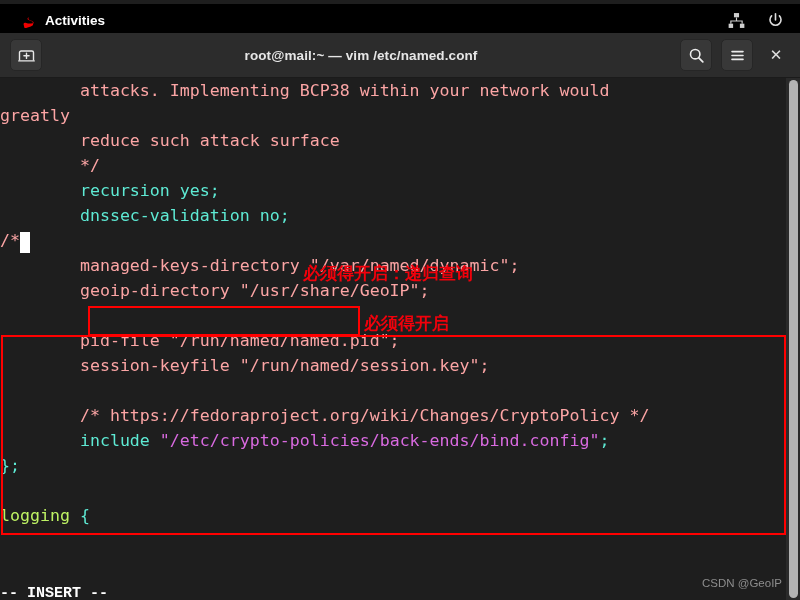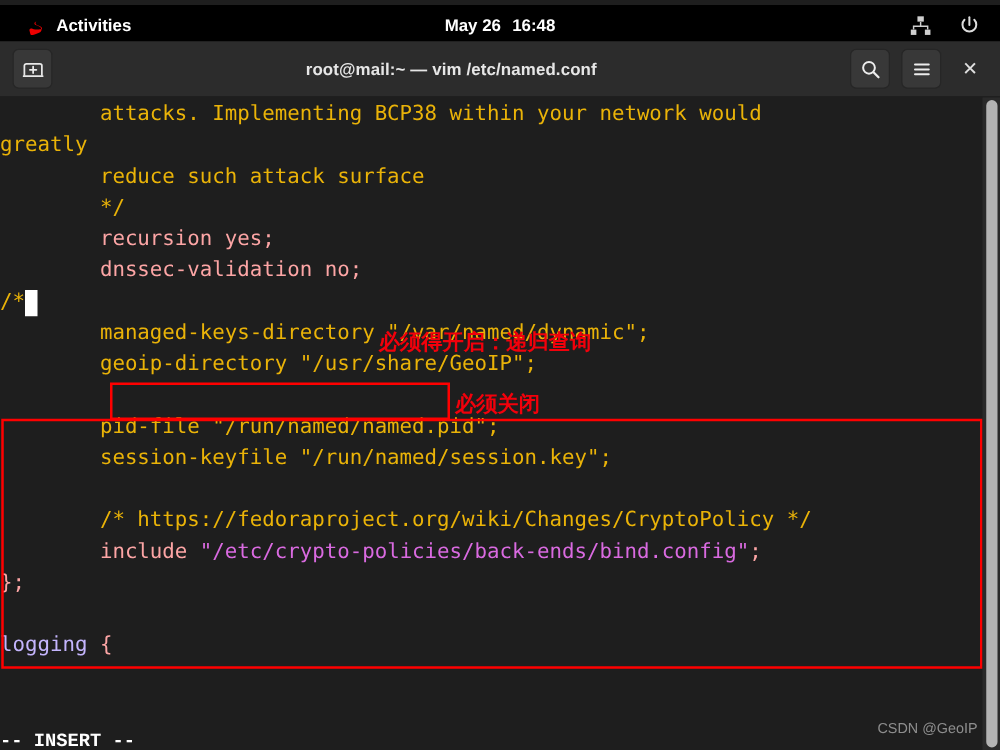--- a/index.html
+++ b/index.html
@@ -119,24 +119,24 @@
     position: absolute;
     top: 0; left: 0;
     width: 790px;
     font-family: "DejaVu Sans Mono", monospace;
     font-size: 16.6px;
     line-height: 25px;
     white-space: pre;
     letter-spacing: 0px;
   }
   .ln { height: 25px; }
-  .cmt { color: #eab308; }
-  .txt { color: #fca5a5; }
+  .cmt { color: #fca5a5; }
+  .txt { color: #5eead4; }
   .str { color: #d96ae0; }
-  .kw  { color: #c4b5fd; }
+  .kw  { color: #bef264; }
   .cursor {
     display: inline-block;
     background: #ffffff;
     color: #1e1e1e;
     width: 10px;
     height: 21px;
     vertical-align: -4px;
   }
 
   
@@ -208,26 +208,20 @@
         <span>
           <svg class="redhat-logo" viewBox="0 0 24 20">
             <path d="M6.5 12.5c-1.6 0-3 .5-3 1.7 0 .3.05.6.12.9l.9 3.8c.2.85.37 1.2 1.8 1.2 2.2 0 7-1.8 9.3-3.2 1.6-1 2-2.5 1.15-3.6-1.3 0-3.4.4-5.3.4-2.2 0-4-.6-4.97-1.2z" fill="#ee0000"></path>
             <path d="M16.77 13.3c.22.9 0 1.1 0 1.1.7-.6 1.1-1.3 1.1-2 0-.9-.9-1.8-2.3-2.5-1.6-.8-3.2-1.2-4.2-1.7-.55-.28-1-.85-1-1.5 0-.95.6-1.7 1.4-2.1-1.4.25-2.6 1-2.6 2.1 0 .9.5 1.5 1.5 2 1 .5 3.4 1.1 4.6 1.8 1 .6 1.4 1.3 1.5 1.8z" fill="#ee0000"></path>
           </svg>
         </span>
         <span>Activities</span>
       </div>
     </div>
 
-    <div class="topbar-center">
-      <span class="clock">
-        <span>May 26</span>
-        <span>16:48</span>
-      </span>
-    </div>
 
     <div class="topbar-right">
       <span>
         <svg class="net-ico" viewBox="0 0 16 16">
           <rect x="5.6" y="1" width="4.8" height="4" fill="#cfcfcf"></rect>
           <rect x="0.6" y="11" width="4.2" height="4" fill="#cfcfcf"></rect>
           <rect x="11.2" y="11" width="4.2" height="4" fill="#cfcfcf"></rect>
           <path d="M8 5.2v3.3M2.7 11v-2.5h10.6V11" fill="none" stroke="#cfcfcf" stroke-width="1.1"></path>
         </svg>
       </span>
@@ -271,21 +265,21 @@
       </div>
       <div class="hb-close">✕</div>
     </div>
   </div>
 
   <div class="terminal">
 
     <div class="vim" id="vim-lines"><div class="ln"><span class="cmt">        attacks. Implementing BCP38 within your network would</span></div><div class="ln"><span class="cmt">greatly</span></div><div class="ln"><span class="cmt">        reduce such attack surface</span></div><div class="ln"><span class="cmt">        */</span></div><div class="ln"><span class="txt">        recursion yes; </span></div><div class="ln"><span class="txt">        dnssec-validation no; </span></div><div class="ln"><span class="cmt">/*</span><span class="cursor"> </span></div><div class="ln"><span class="cmt">        managed-keys-directory "/var/named/dynamic";</span></div><div class="ln"><span class="cmt">        geoip-directory "/usr/share/GeoIP";</span></div><div class="ln"><span class="cmt"></span></div><div class="ln"><span class="cmt">        pid-file "/run/named/named.pid";</span></div><div class="ln"><span class="cmt">        session-keyfile "/run/named/session.key";</span></div><div class="ln"><span class="cmt"></span></div><div class="ln"><span class="cmt">        /* https://fedoraproject.org/wiki/Changes/CryptoPolicy */</span></div><div class="ln"><span class="txt">        include </span><span class="str">"/etc/crypto-policies/back-ends/bind.config"</span><span class="txt">;</span></div><div class="ln"><span class="txt">};</span></div><div class="ln"><span class="txt"></span></div><div class="ln"><span class="kw">logging</span><span class="txt"> {</span></div></div>
 
     <div class="ann" style="position:absolute; left:272px; top:184px;margin-left:31px;">必须得开启：递归查询</div>
-    <div class="ann" style="position:absolute; left:364px; top:234px;">必须关闭</div>
+    <div class="ann" style="position:absolute; left:364px; top:234px;">必须得开启</div>
 
     <div class="redbox" id="box-dnssec"></div>
     <div class="redbox" id="box-big"></div>
 
     <div class="statusline">
       <span class="sl-mode">-- INSERT --</span>
       
       
     </div>
 

